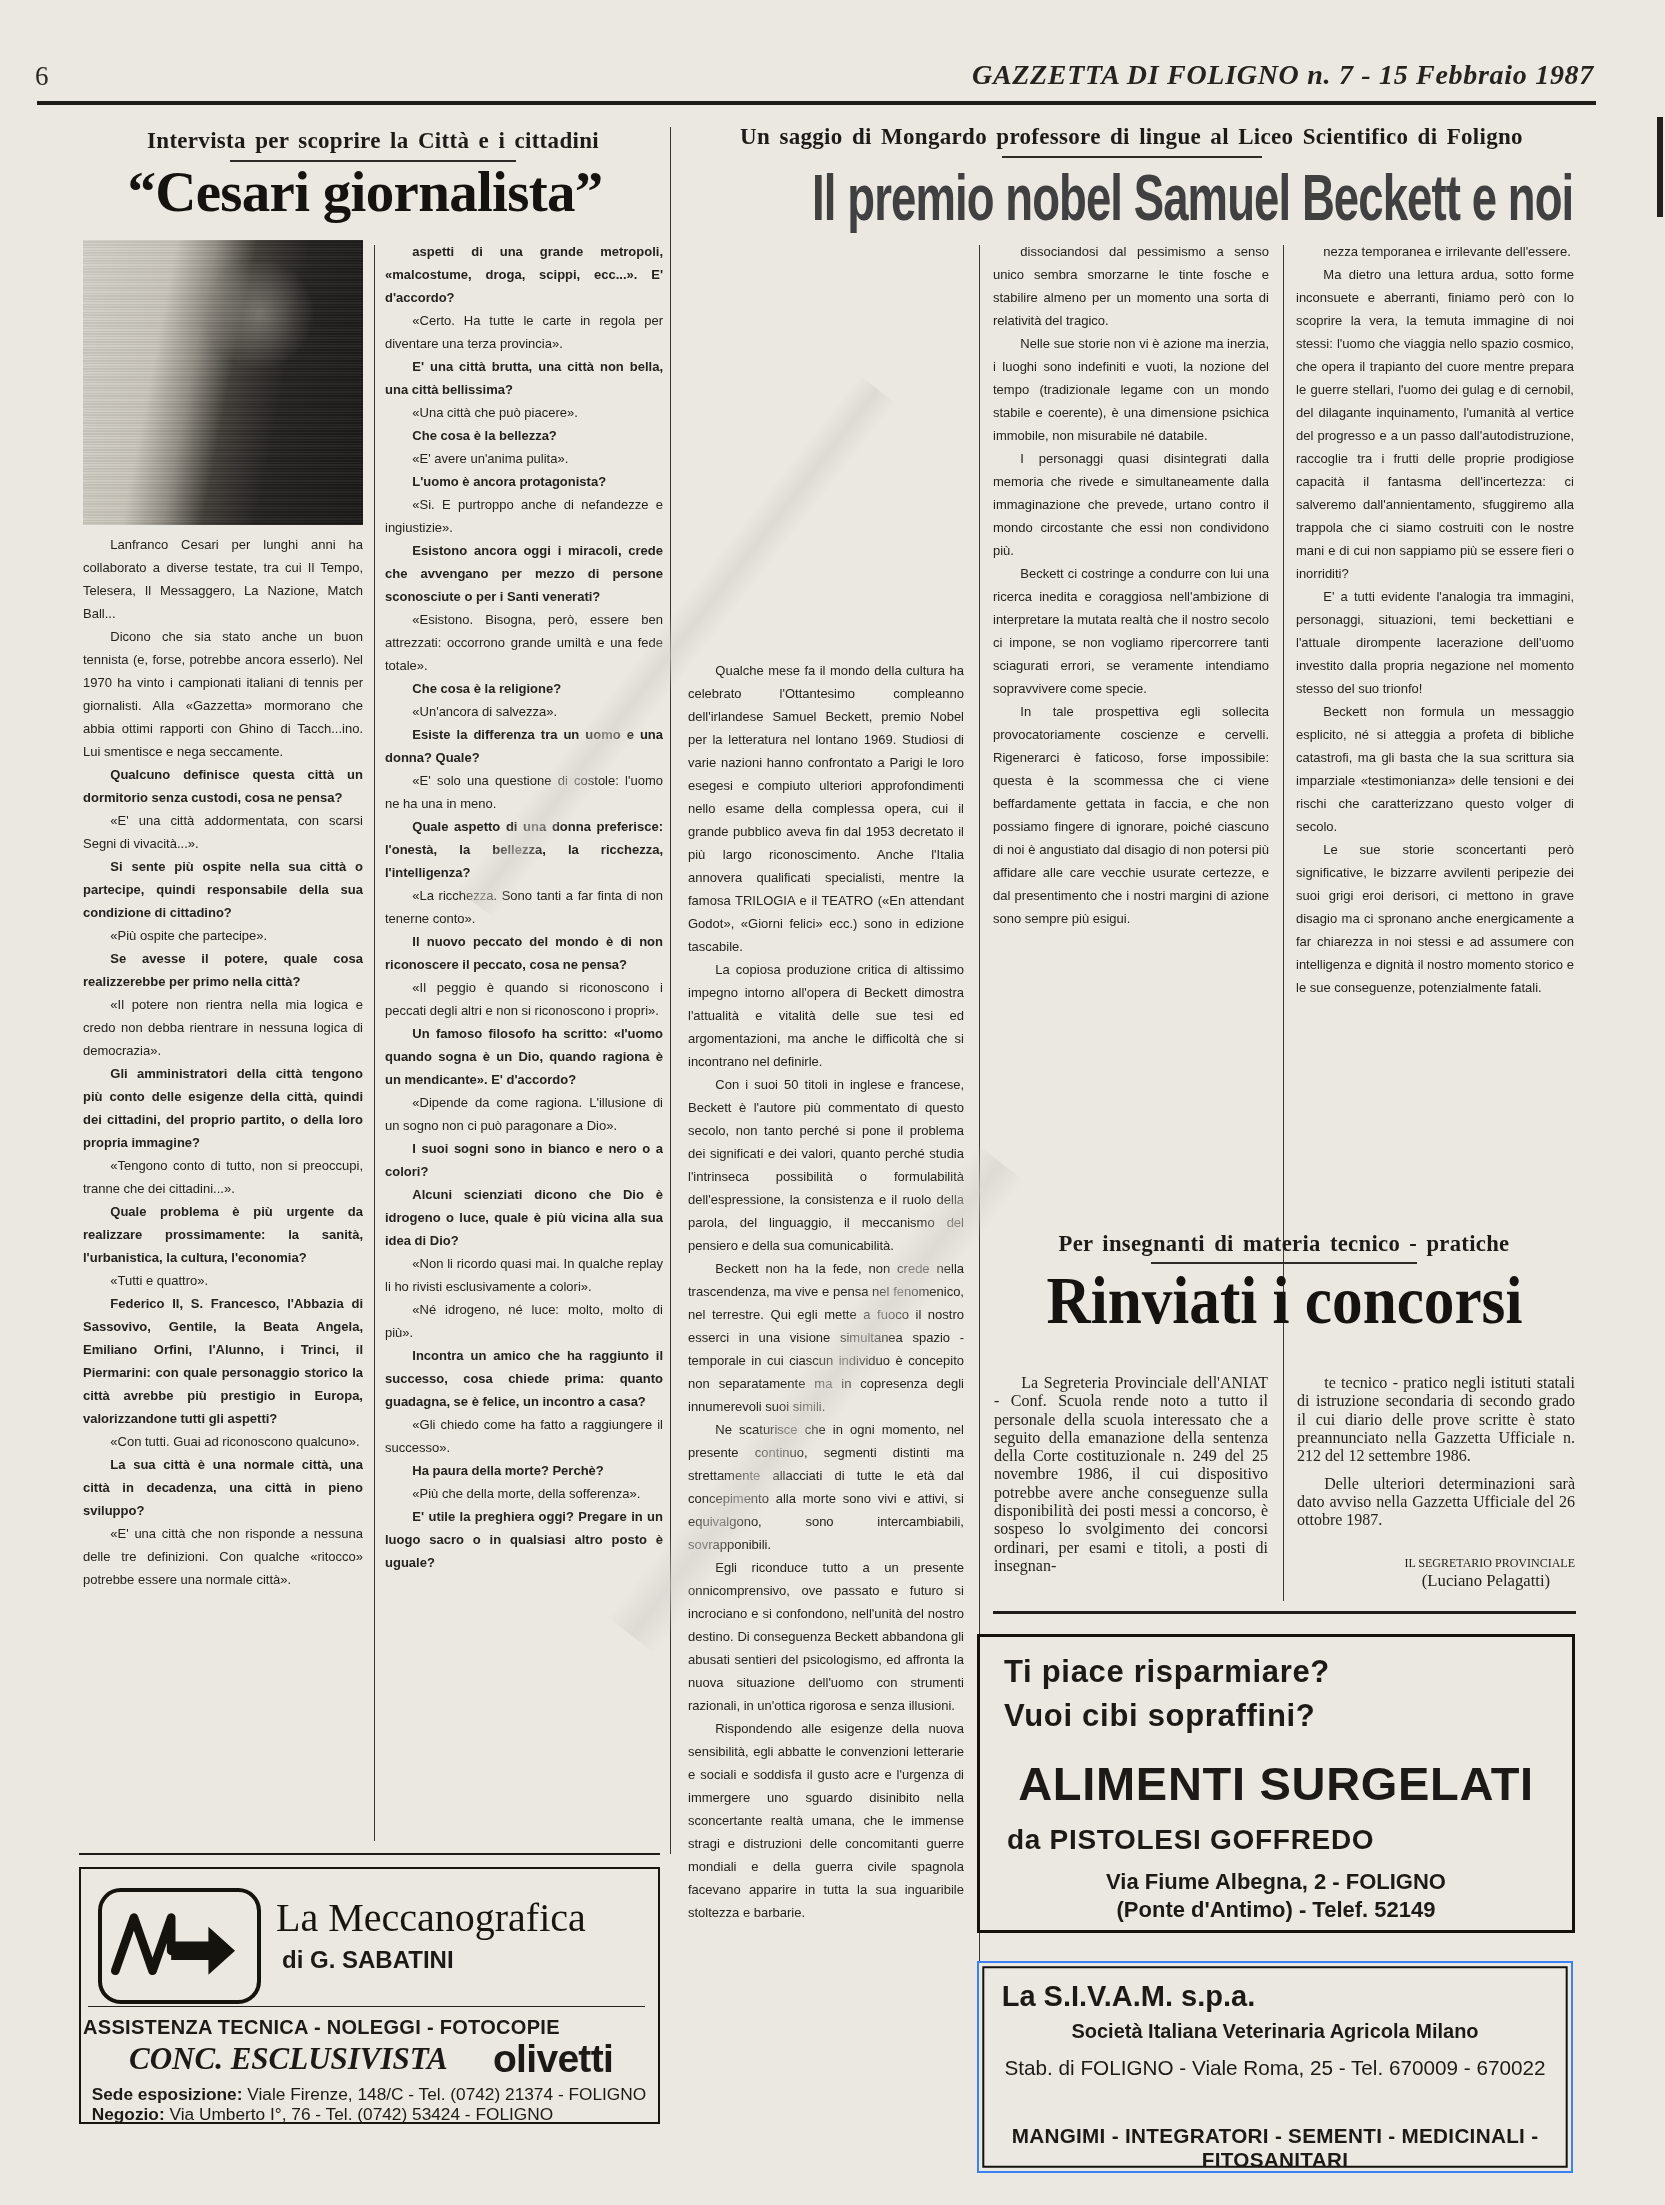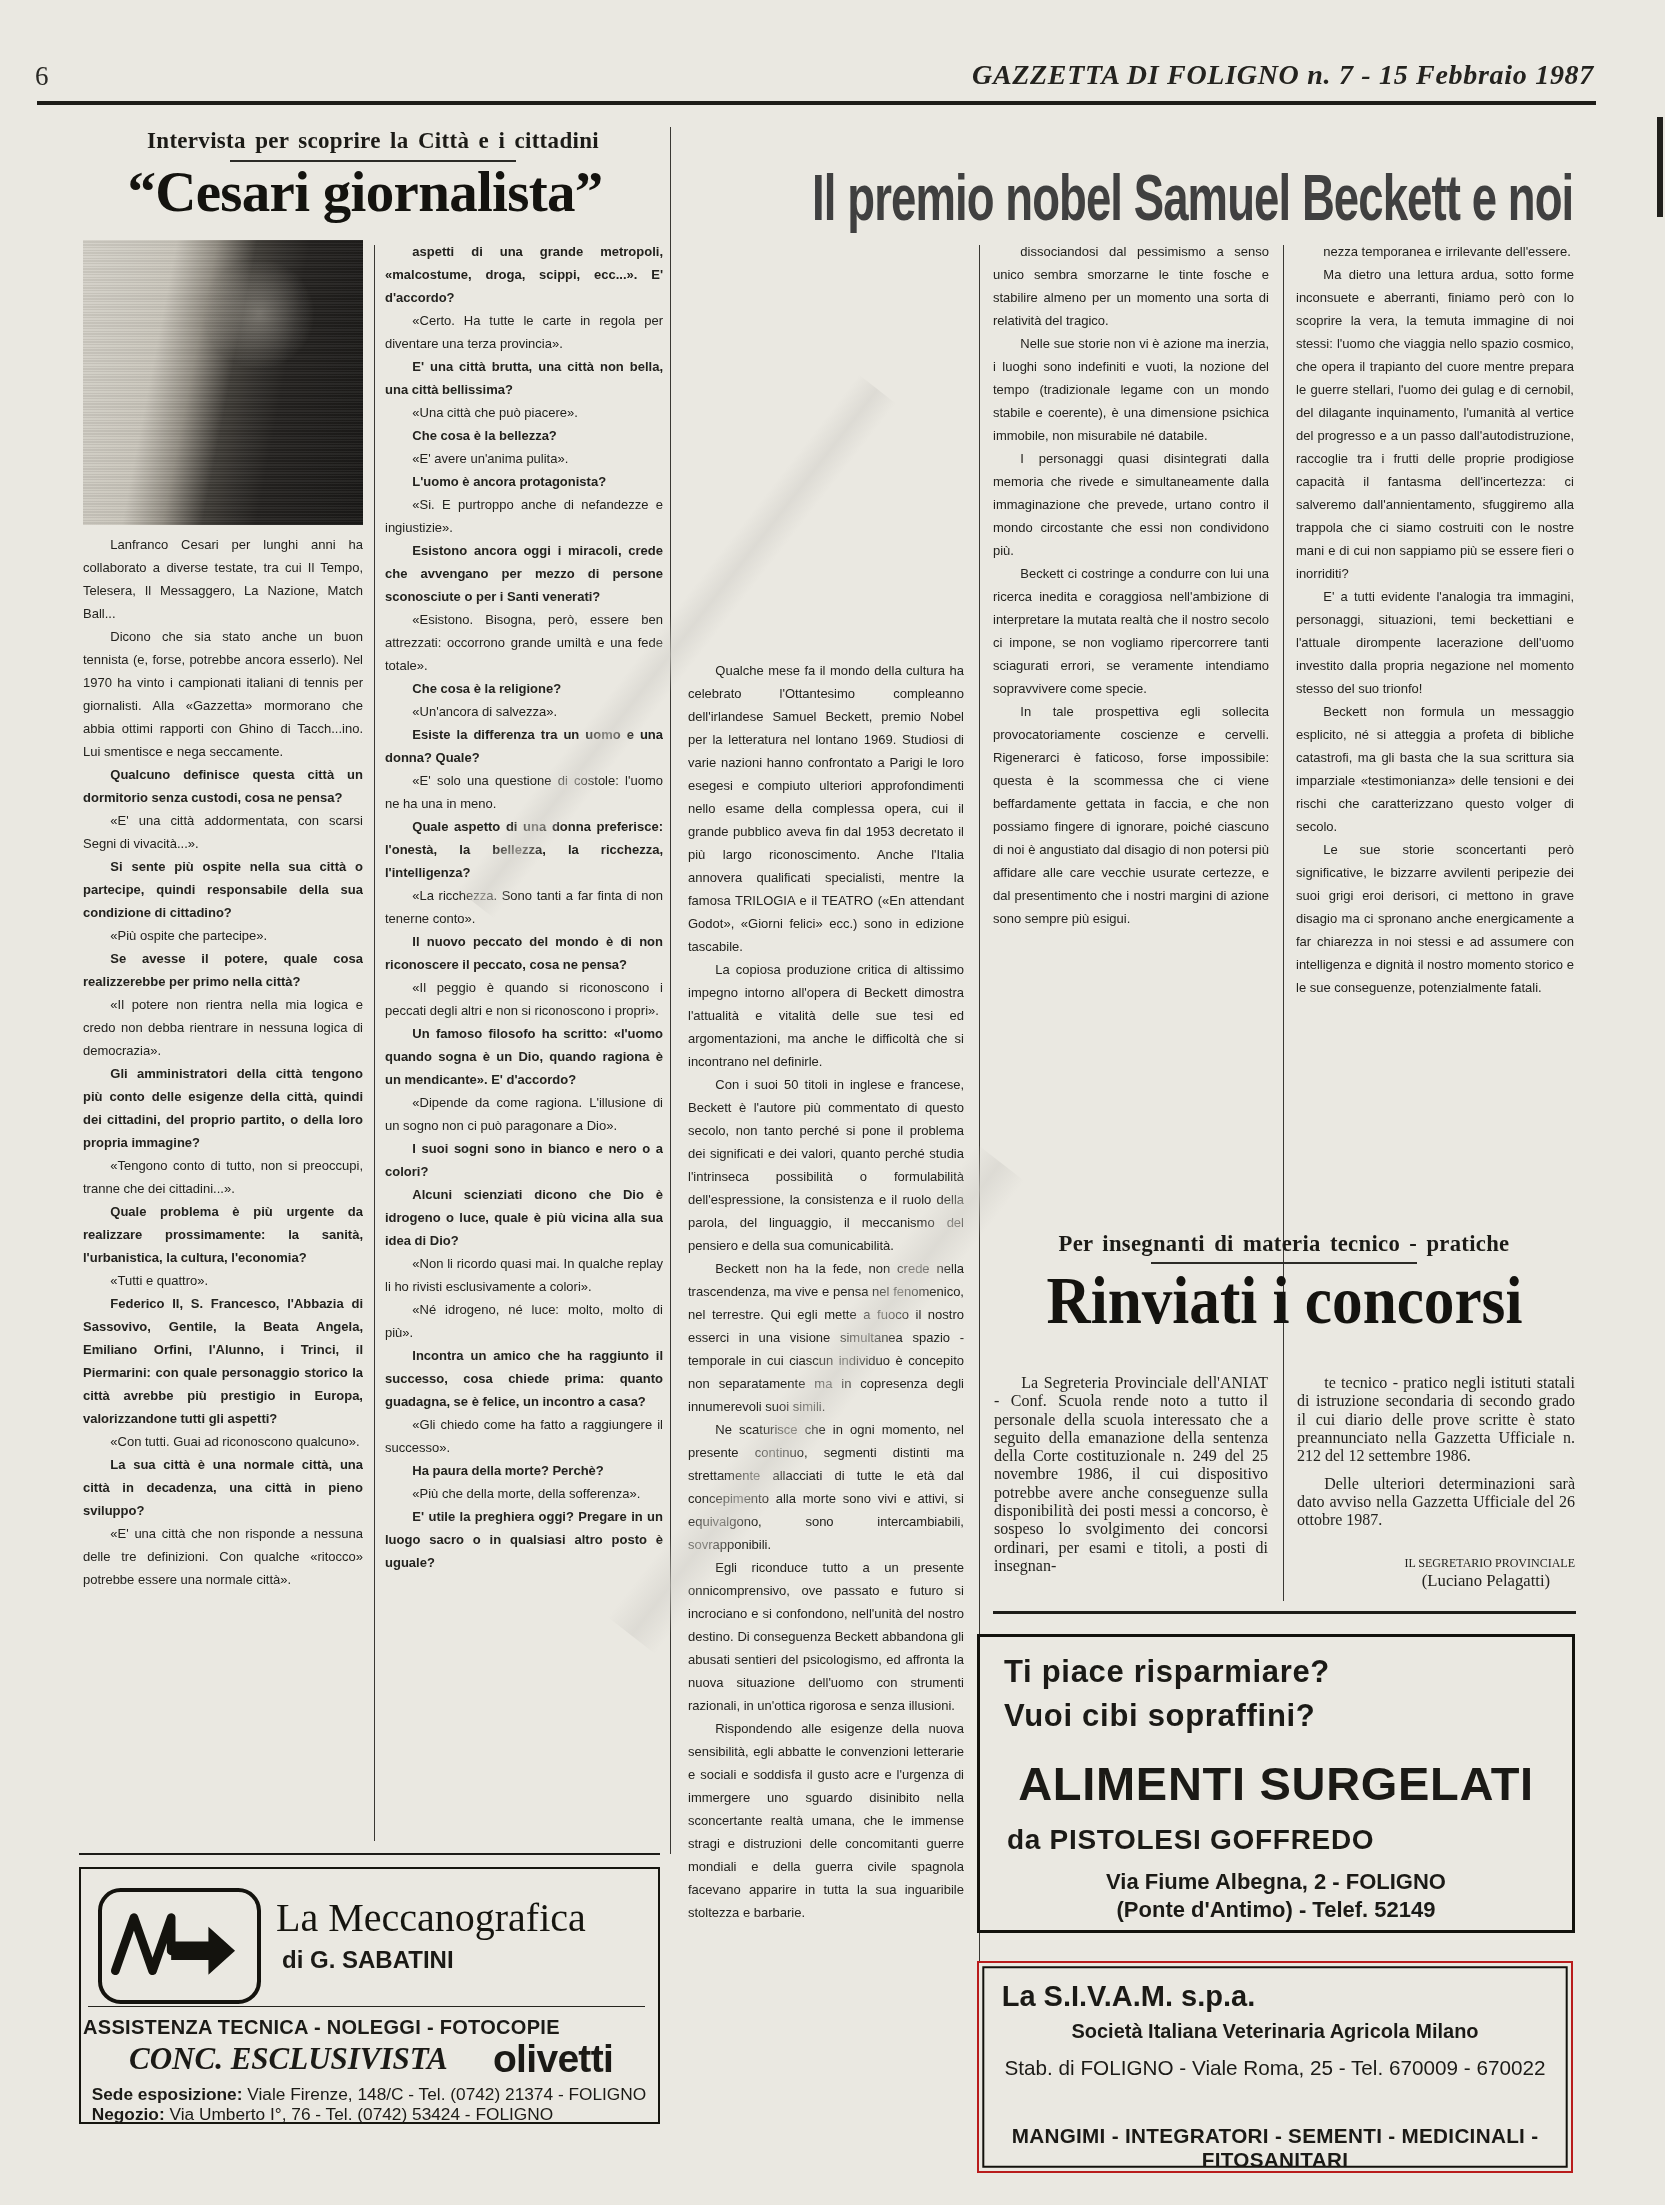--- a/index.html
+++ b/index.html
@@ -72,21 +72,21 @@
   .mecc-a1{position:absolute;left:10.7px;top:215px;font:400 17.3px "Liberation Sans",sans-serif;}
   .mecc-a2{position:absolute;left:10.7px;top:235px;font:400 17.3px "Liberation Sans",sans-serif;}
   .mecc-a1 b,.mecc-a2 b{}
   #ad-surg{left:977px;top:1634px;width:592px;height:293px;border:3.3px solid #13120d;}
   .surg-q1{position:absolute;left:24px;top:17.3px;font:700 31px "Liberation Sans",sans-serif;letter-spacing:0.7px;}
   .surg-q2{position:absolute;left:24px;top:61px;font:700 31px "Liberation Sans",sans-serif;letter-spacing:0.7px;}
   .surg-title{position:absolute;left:0;top:119px;width:100%;text-align:center;font:700 47px "Liberation Sans",sans-serif;letter-spacing:0.7px;}
   .surg-sub{position:absolute;left:27px;top:187px;font:700 28px "Liberation Sans",sans-serif;letter-spacing:0.7px;}
   .surg-a1{position:absolute;left:0;top:232px;width:100%;text-align:center;font:700 22px "Liberation Sans",sans-serif;}
   .surg-a2{position:absolute;left:0;top:260px;width:100%;text-align:center;font:700 22px "Liberation Sans",sans-serif;}
-  #ad-sivam{left:977px;top:1961px;width:592px;height:208px;border:2px solid #b91c1c;box-shadow:inset 0 0 0 3.3px #eae8e1, inset 0 0 0 5.3px #13120d;}
+  #ad-sivam{left:977px;top:1961px;width:592px;height:208px;border:2px solid #3b82f6;box-shadow:inset 0 0 0 3.3px #eae8e1, inset 0 0 0 5.3px #13120d;}
   .siv-title{position:absolute;left:22.7px;top:17.3px;font:700 29px "Liberation Sans",sans-serif;}
   .siv-sub{position:absolute;left:0;top:57px;width:100%;text-align:center;font:700 20px "Liberation Sans",sans-serif;}
   .siv-addr{position:absolute;left:0;top:93px;width:100%;text-align:center;font:400 20.7px "Liberation Sans",sans-serif;}
   .siv-prod{position:absolute;left:0;top:161px;width:100%;text-align:center;font:700 20.7px "Liberation Sans",sans-serif;letter-spacing:0.3px;}
   
   .streak{position:absolute;pointer-events:none;background:linear-gradient(90deg,rgba(255,255,255,0),rgba(212,210,204,.6),rgba(255,255,255,0));transform:rotate(38deg);}
   #st1{left:653px;top:320px;width:47px;height:653px;}
   #st2{left:786px;top:1099px;width:60px;height:600px;}
 </style>
 </head>
@@ -155,20 +155,21 @@
         <p class="para a">«Né idrogeno, né luce: molto, molto di più».</p>
         <p class="para q">Incontra un amico che ha raggiunto il successo, cosa chiede prima: quanto guadagna, se è felice, un incontro a casa?</p>
         <p class="para a">«Gli chiedo come ha fatto a raggiungere il successo».</p>
         <p class="para q">Ha paura della morte? Perchè?</p>
         <p class="para a">«Più che della morte, della sofferenza».</p>
         <p class="para q">E' utile la preghiera oggi? Pregare in un luogo sacro o in qualsiasi altro posto è uguale?</p>
       </div>
 
   </div>
 
+  <div class="kicker kicker-right">Un saggio di Mongardo professore di lingue al Liceo Scientifico di Foligno</div>
   <h1 class="headline-right"><span>Il premio nobel Samuel Beckett e noi</span></h1>
   <div class="col col-b1">
     <div class="photo photo-beckett"></div>
     <div>
         <p class="para b">Qualche mese fa il mondo della cultura ha celebrato l'Ottantesimo compleanno dell'irlandese Samuel Beckett, premio Nobel per la letteratura nel lontano 1969. Studiosi di varie nazioni hanno confrontato a Parigi le loro esegesi e compiuto ulteriori approfondimenti nello esame della complessa opera, cui il grande pubblico aveva fin dal 1953 decretato il più largo riconoscimento. Anche l'Italia annovera qualificati specialisti, mentre la famosa TRILOGIA e il TEATRO («En attendant Godot», «Giorni felici» ecc.) sono in edizione tascabile.</p>
         <p class="para b">La copiosa produzione critica di altissimo impegno intorno all'opera di Beckett dimostra l'attualità e vitalità delle sue tesi ed argomentazioni, ma anche le difficoltà che si incontrano nel definirle.</p>
         <p class="para b">Con i suoi 50 titoli in inglese e francese, Beckett è l'autore più commentato di questo secolo, non tanto perché si pone il problema dei significati e dei valori, quanto perché studia l'intrinseca possibilità o formulabilità dell'espressione, la consistenza e il ruolo della parola, del linguaggio, il meccanismo del pensiero e della sua comunicabilità.</p>
         <p class="para b">Beckett non ha la fede, non crede nella trascendenza, ma vive e pensa nel fenomenico, nel terrestre. Qui egli mette a fuoco il nostro esserci in una visione simultanea spazio - temporale in cui ciascun individuo è concepito non separatamente ma in copresenza degli innumerevoli suoi simili.</p>
         <p class="para b">Ne scaturisce che in ogni momento, nel presente continuo, segmenti distinti ma strettamente allacciati di tutte le età dal concepimento alla morte sono vivi e attivi, si equivalgono, sono intercambiabili, sovrapponibili.</p>
         <p class="para b">Egli riconduce tutto a un presente onnicomprensivo, ove passato e futuro si incrociano e si confondono, nell'unità del nostro destino. Di conseguenza Beckett abbandona gli abusati sentieri del psicologismo, ed affronta la nuova situazione dell'uomo con strumenti razionali, in un'ottica rigorosa e senza illusioni.</p>

